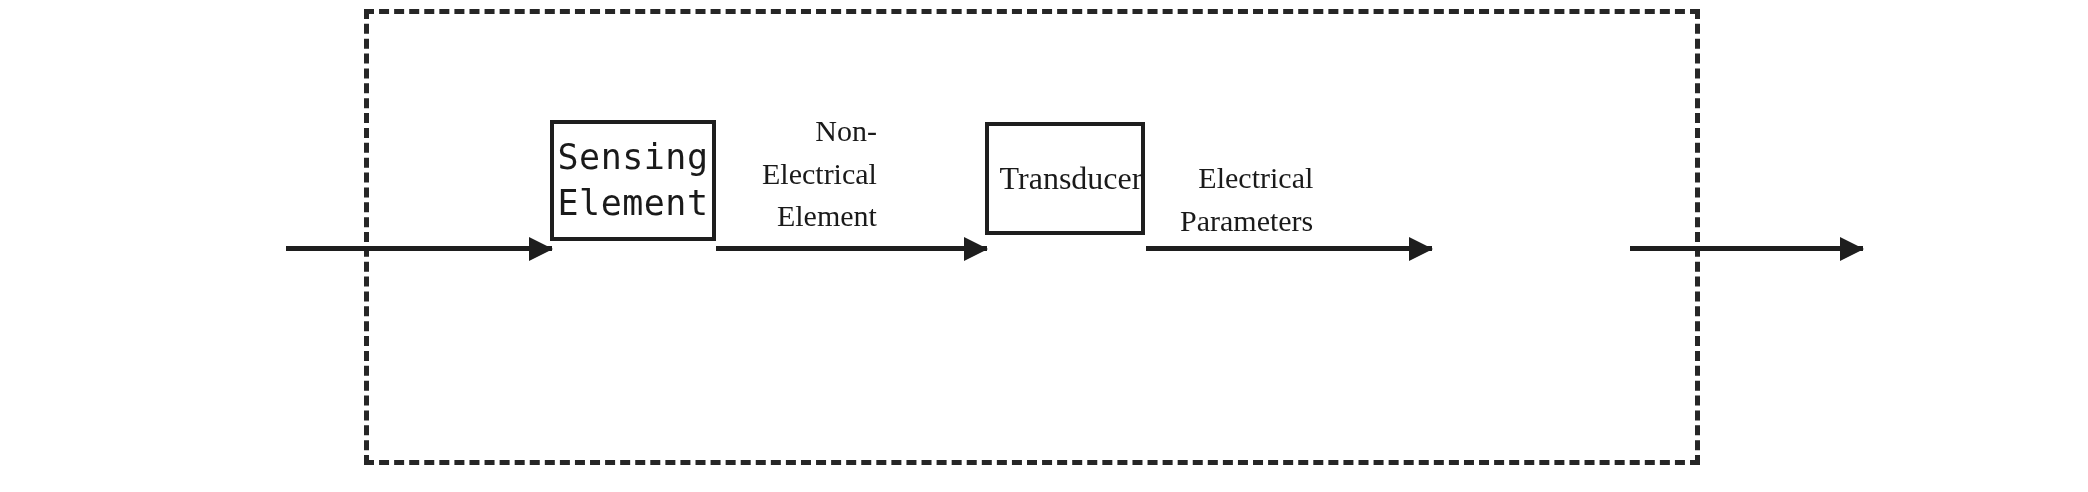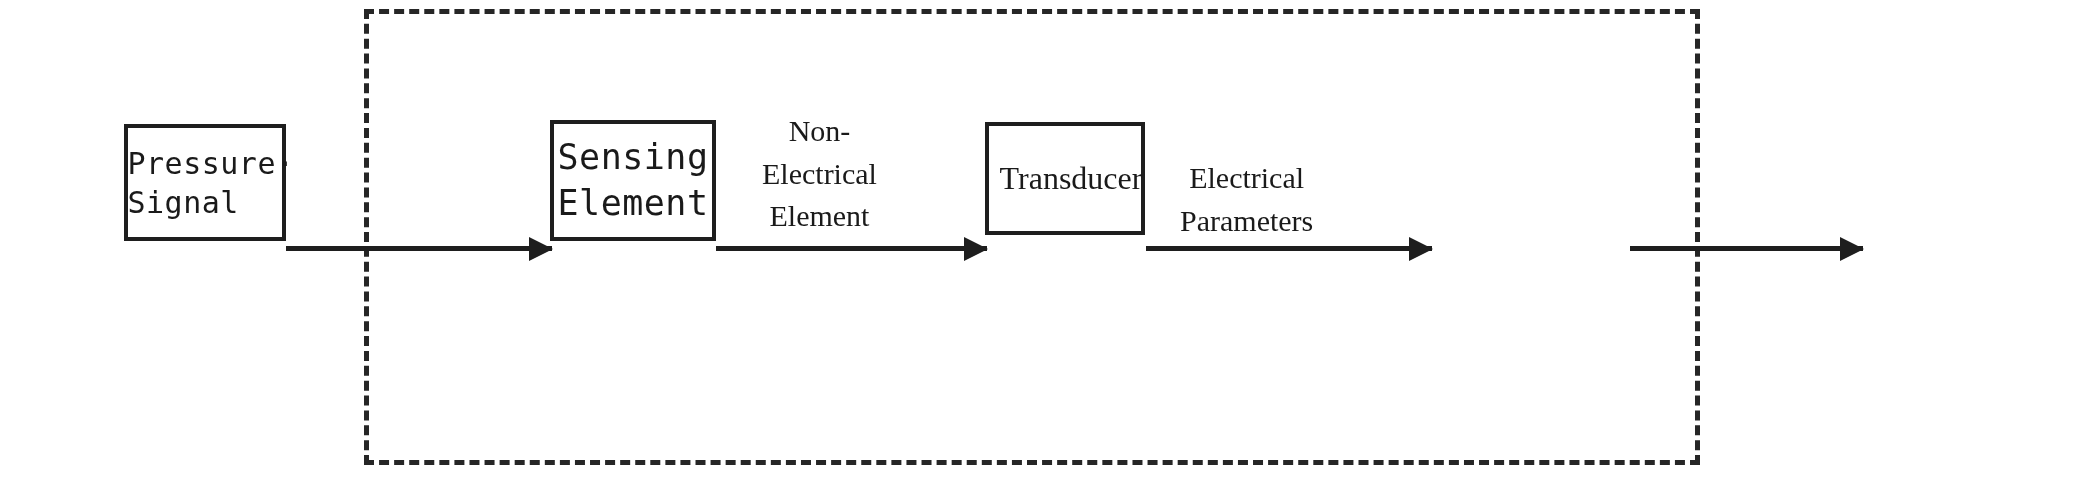--- a/index.html
+++ b/index.html
@@ -119,39 +119,35 @@
   #conn-1 { left: 286px; width: 266px; }
   #conn-2 { left: 716px; width: 271px; }
   #conn-3 { left: 1146px; width: 286px; }
   #conn-4 { left: 1630px; width: 233px; }
 
   
   .flow-label {
     position: absolute;
     font-size: 30px;
     line-height: 1.42;
-    text-align: center;
+    text-align: right;
     color: #1a1a1a;
     white-space: pre-line;
   }
   #label-measured-quantity { left: 385px; top: 157px; }
   #label-non-electrical    { left: 762px; top: 110px; }
   #label-electrical-params { left: 1180px; top: 157px; }
 </style>
 </head>
 <body>
 
 <div id="canvas">
 
   <div class="dashed-region"></div>
 
-  <div class="proc-box" id="box-pressure-signal">
-    <span class="box-text mono-face" style="white-space: pre-line;">Pressure·
-Signal</span>
-  </div>
 
   <div class="connector" id="conn-1">
     <span class="arrow-head"></span>
   </div>
 
 
   <div class="proc-box" id="box-sensing-element">
     <span class="box-text mono-face" style="white-space: pre-line;">Sensing
 Element</span>
   </div>

